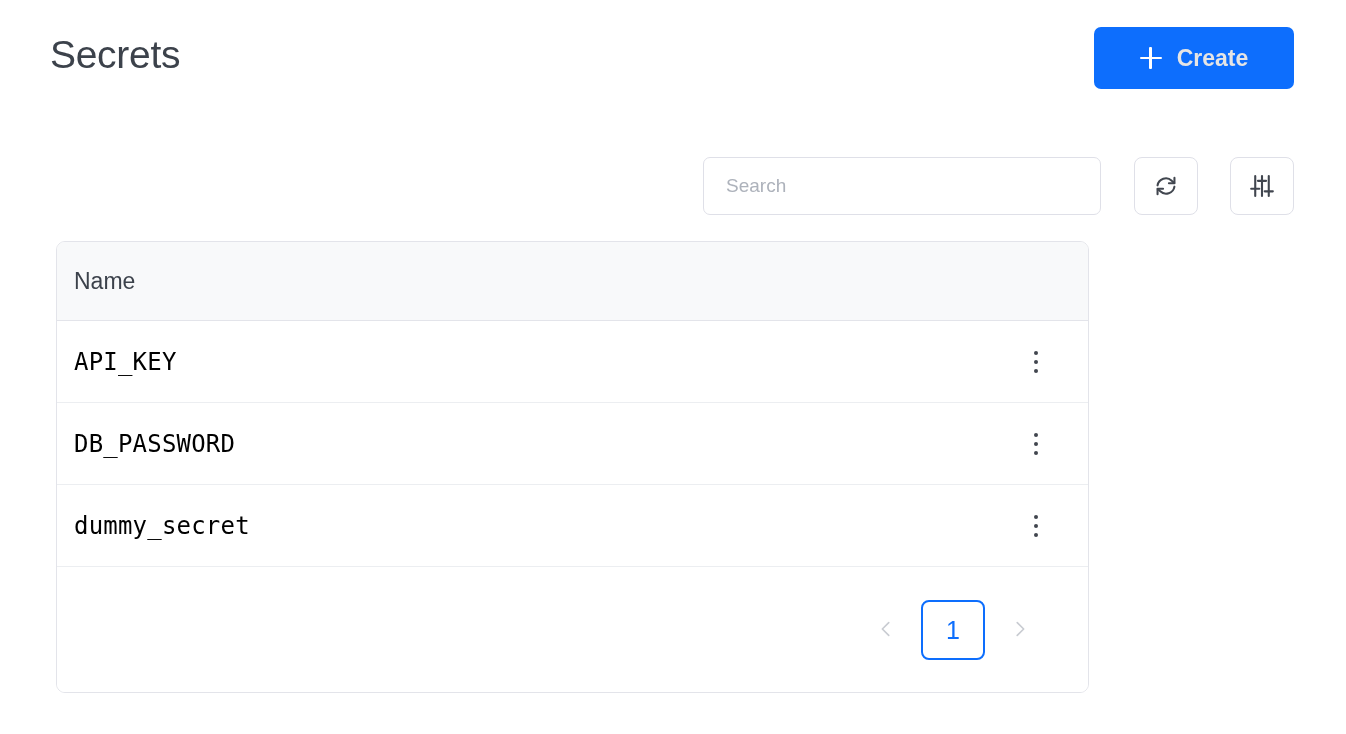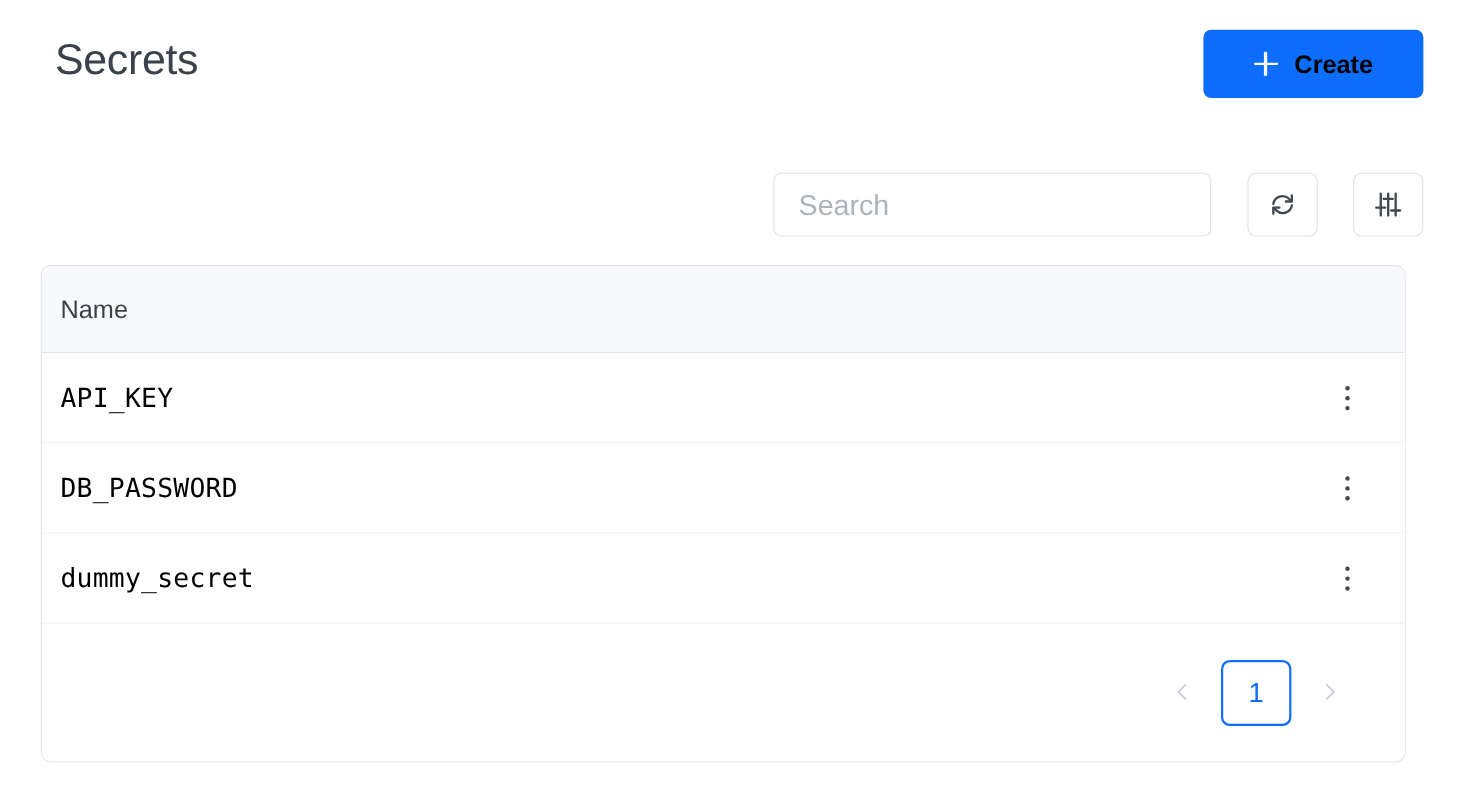--- a/index.html
+++ b/index.html
@@ -38,21 +38,21 @@
   }
   .create-button {
     position: absolute;
     left: 1094px;
     top: 27px;
     width: 200px;
     height: 62px;
     background: #0d6efd;
     border: none;
     border-radius: 7px;
-    color: #000000;
+    color: #e5e5e5;
     font-family: "Liberation Sans", sans-serif;
     font-size: 23px;
     font-weight: 700;
     display: flex;
     align-items: center;
     justify-content: center;
     gap: 15px;
     cursor: pointer;
     padding: 0;
   }
@@ -88,21 +88,21 @@
   .search-input {
     position: absolute;
     left: 703px;
     top: 0;
     width: 398px;
     height: 58px;
     border: 1px solid #dfe0e8;
     border-radius: 7px;
     background: #ffffff;
     font-family: "Liberation Sans", sans-serif;
-    font-size: 26px;
+    font-size: 19px;
     color: #3c424b;
     padding: 0 22px;
     outline: none;
   }
   .search-input::placeholder {
     color: #adb2bb;
     opacity: 1;
   }
   .icon-button {
     position: absolute;
@@ -118,23 +118,23 @@
     cursor: pointer;
     padding: 0;
   }
   .icon-button.refresh { left: 1134px; }
   .icon-button.filter  { left: 1230px; }
   .icon-button svg { display: block; }
 
   
   .table-card {
     position: absolute;
-    left: 37px;
+    left: 56px;
     top: 241px;
-    width: 1241px;
+    width: 1033px;
     height: 452px;
     border: 1px solid #e3e4ea;
     border-radius: 9px;
     background: #ffffff;
     overflow: hidden;
   }
   .table-head {
     height: 79px;
     background: #f8f9fa;
     border-bottom: 1px solid #e3e4ea;

